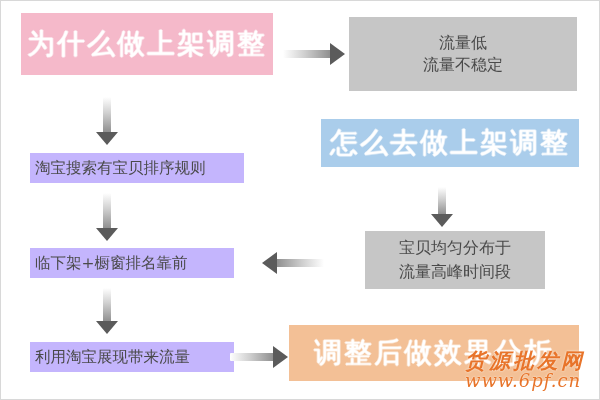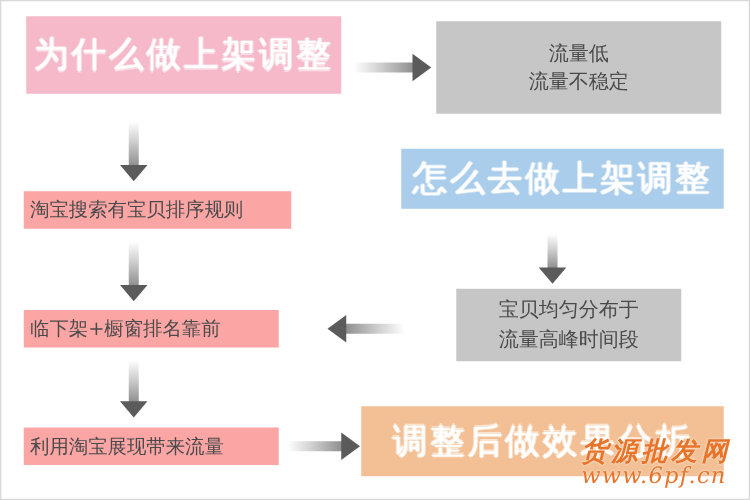--- a/index.html
+++ b/index.html
@@ -45,26 +45,27 @@
   .pink   { background: #f5b9ca; }
   .blue   { background: #aacdeb; }
   .orange { background: #f3c096; }
   .grey-lg {
     background: #c6c6c6;
     color: #4a4a4a;
     font-family: "DejaVu Serif", "Liberation Serif", serif;
     font-size: 16px;
   }
   .grey-strip {
-    background: #fca5a5;
+    background: #c4b5fd;
     color: #4a4a4a;
     font-family: "DejaVu Serif", "Liberation Serif", serif;
     font-size: 15.5px;
     justify-content: flex-start;
     padding-left: 5px;
+    margin-left: 11px;
   }
 
   
   .arrow { position: absolute; }
 
   .arrow-h { height: 22px; }
   .arrow-h .shaft {
     position: absolute;
     top: 7px;
     height: 8px;

